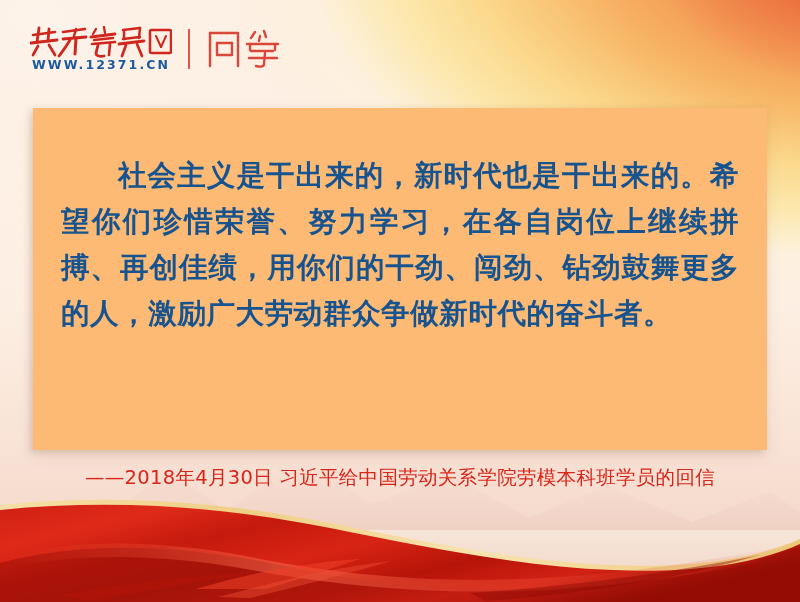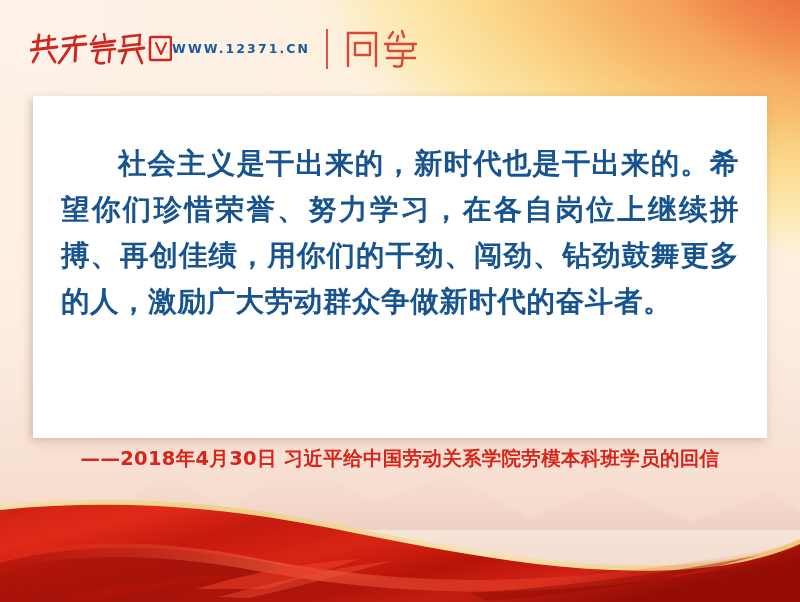--- a/index.html
+++ b/index.html
@@ -95,21 +95,21 @@
   .header {
     position: absolute;
     left: 30px;
     top: 18px;
     display: flex;
     align-items: center;
     height: 62px;
   }
   .logo-block {
     display: flex;
-    flex-direction: row;
+    flex-direction: column;
     align-items: center;
     justify-content: center;
   }
   .logo-cn {
     display: block;
     height: 32px;
   }
   .logo-url {
     font-family: "DejaVu Sans", sans-serif;
     font-size: 12.5px;
@@ -148,24 +148,24 @@
     margin-left: -14px;
     position: relative;
     z-index: 1;
     white-space: nowrap;
   }
 
   
   .card {
     position: absolute;
     left: 33px;
-    top: 96px;
+    top: 108px;
     width: 734px;
     height: 342px;
-    background: #ffffff;
+    background: #fdba74;
     box-shadow:
       -3px 2px 7px rgba(120, 80, 60, 0.20),
       0 6px 14px rgba(120, 80, 60, 0.10);
   }
   .quote {
     position: absolute;
     left: 28px;
     right: 28px;
     top: 44px;
     color: #17548f;
@@ -177,25 +177,25 @@
     text-indent: 57px;
     text-align: justify;
     text-justify: inter-ideograph;
   }
 
   
   .attribution {
     position: absolute;
     left: 0;
     right: 0;
-    top: 445px;
+    top: 464px;
     text-align: center;
     color: #d8251a;
     font-family: "DejaVu Sans", sans-serif;
-    font-weight: 700;
+    font-weight: 400;
     font-size: 19.5px;
     letter-spacing: 0.3px;
     white-space: nowrap;
   }
 
   
   .ribbon {
     position: absolute;
     left: 0;
     bottom: 0;

